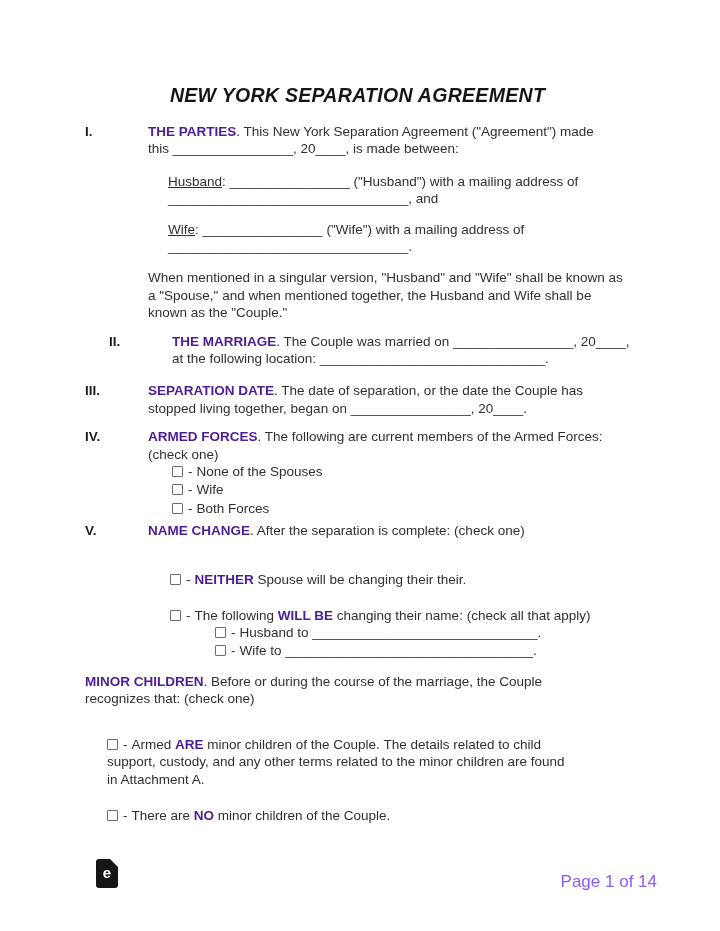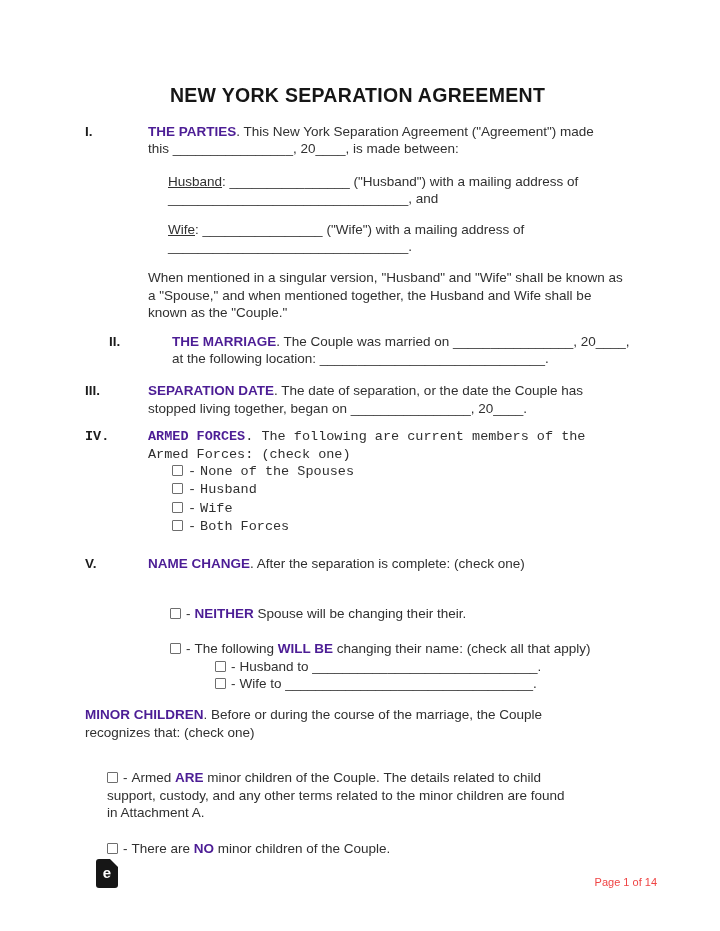--- a/index.html
+++ b/index.html
@@ -4,34 +4,34 @@
 <style>
   html,body { margin:0; padding:0; background:#ffffff; }
   .page {
     position:relative; width:720px; height:931px; background:#ffffff;
     font-family:"Liberation Sans", sans-serif; font-size:13.5px;
     line-height:17.4px; color:#303030; overflow:hidden;
   }
   .content { position:absolute; left:85px; top:84px; width:545px; }
   .doc-title {
     margin:0 0 17px 0; text-align:center; font-weight:bold;
-    font-size:19.5px; line-height:22px; letter-spacing:0.3px; color:#161616;
+    font-size:19.5px; line-height:22px; letter-spacing:0.3px; color:#161616;font-style:italic;
   }
   .section { display:flex; }
   .num { flex:0 0 63px; width:63px; font-weight:bold; color:#1c1c1c; }
   .sbody { width:482px; }
   p { margin:0; }
   .heading, b { font-weight:bold; color:#4c1d95; }
   .ul { text-decoration:underline; }
   .indent1 { margin-left:20px; width:462px; } .mb13 { margin-bottom:13px; }
   .mb14 { margin-bottom:14px; } .mb15 { margin-bottom:15px; }
   .mb16 { margin-bottom:28px; } .mb18 { margin-bottom:18px; }
   .mb19 { margin-bottom:19px; } .mb20 { margin-bottom:32px; }
   .sec-1 { margin-bottom:11px; } .sec-2 { margin-bottom:15px;margin-left:24px; }
-  .sec-3 { margin-bottom:11px; } .sec-4 { margin-bottom:19px;font-family:Liberation Mono, monospace; }
+  .sec-3 { margin-bottom:11px; } .sec-4 { margin-bottom:4px; }
   .sec-5 { margin-bottom:14px; }
   .cbgroup { margin-left:24px; line-height:18.3px; }
   .vitem { margin-left:22px; }
   .subitems { margin-left:67px; }
   .cb {
     display:inline-block; width:9px; height:9px; background:#fff;
     border:1px solid #6e6e6e; border-radius:1px;
     vertical-align:-1px; margin-right:5px;
   }
   .dash { margin-right:4px; }
@@ -43,21 +43,21 @@
     position:absolute; top:0; right:0; width:0; height:0;
     border-top:8px solid #ffffff; border-left:8px solid transparent;
   }
   .logo .letter {
     position:absolute; left:0; right:0; top:6px; text-align:center;
     color:#ffffff; font-weight:bold; font-size:15px; line-height:16px;
     font-family:"Liberation Sans", sans-serif;
   }
   .pagenum {
     position:absolute; right:63px; top:874px;
-    font-size:11px; line-height:16px; color:#ef4444;
+    font-size:17px; line-height:16px; color:#8b5cf6;
   }
 </style>
 </head>
 <body>
 
 <div class="page">
   <div class="content">
 
     <h1 class="doc-title">NEW YORK SEPARATION AGREEMENT</h1>
 
@@ -84,21 +84,20 @@
         <p><span class="heading">SEPARATION DATE</span><span>. The date of separation, or the date the Couple has stopped living together, began on&nbsp;________________, 20____.</span></p>
       </div>
     </div>
 
     <div class="section sec-4">
       <div class="num">IV.</div>
       <div class="sbody">
         <p><span class="heading">ARMED FORCES</span><span>. The following are current members of the Armed Forces: (check one)</span></p>
         <div class="cbgroup">
           <div><span class="cb"></span><span class="dash">-</span><span>None of the Spouses</span></div>
-          <div><span class="cb"></span><span class="dash">-</span><span>Husband</span></div>
           <div><span class="cb"></span><span class="dash">-</span><span>Wife</span></div>
           <div><span class="cb"></span><span class="dash">-</span><span>Both Forces</span></div>
         </div>
       </div>
     </div>
 
     <div class="section sec-5">
       <div class="num">V.</div>
       <div class="sbody">
         <p class="mb20"><span class="heading">NAME CHANGE</span><span>. After the separation is complete: (check one)</span></p>

